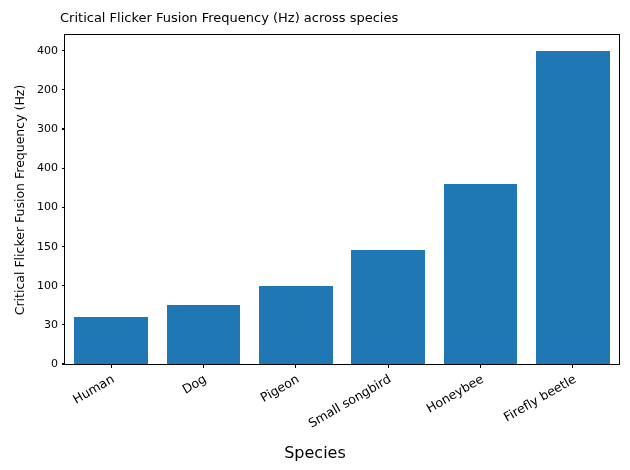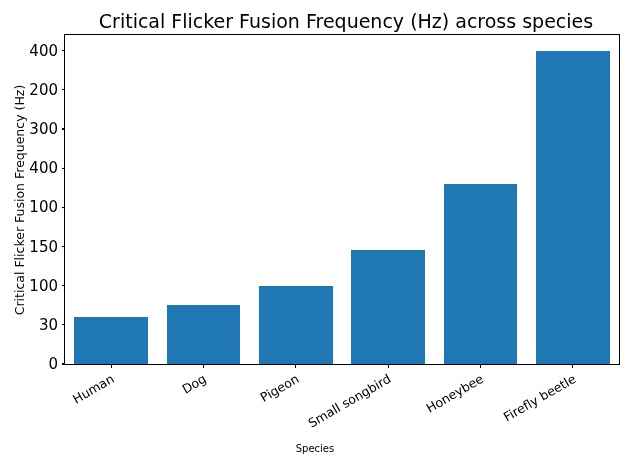--- a/index.html
+++ b/index.html
@@ -16,25 +16,24 @@
   }
   #figure {
     position: relative;
     width: 630px;
     height: 470px;
     background: #ffffff;
   }
   
   #chart-title {
     position: absolute;
-    left: 68px;
+    left: 60px;
     top: 10px;
     width: 556px;
-    text-align: center;
-    font-size: 19px;
+    font-size: 13px;
     color: #000000;
     white-space: nowrap;
   }
   
   #axes {
     position: absolute;
     left: 64px;
     top: 34px;
     width: 556px;   
     height: 331px;  
@@ -66,21 +65,21 @@
     left: -3.5px;
     top: -0.6px;
     width: 3.5px;
     height: 1.1px;
     background: #000000;
   }
   .ytick .ticklabel {
     position: absolute;
     right: 7px;
     top: -9px;
-    font-size: 15px;
+    font-size: 11px;
     line-height: 18px;
     text-align: right;
     white-space: nowrap;
   }
   #ylabel {
     position: absolute;
     left: -46px;
     top: 50%;
     transform: translate(-50%, -50%) rotate(-90deg);
     transform-origin: center center;
@@ -109,21 +108,21 @@
     white-space: nowrap;
     transform: rotate(-30deg);
     transform-origin: right top;
   }
   #xlabel {
     position: absolute;
     left: 0;
     top: 443px;
     width: 630px;
     text-align: center;
-    font-size: 10px;
+    font-size: 16px;
     white-space: nowrap;
   }
 </style>
 </head>
 <body>
 
 <div id="figure">
 
   <div id="chart-title">Critical Flicker Fusion Frequency (Hz) across species</div>
 

